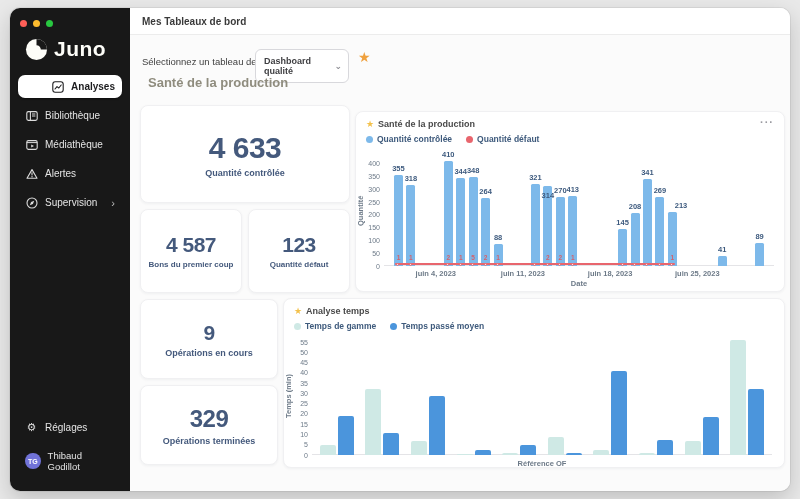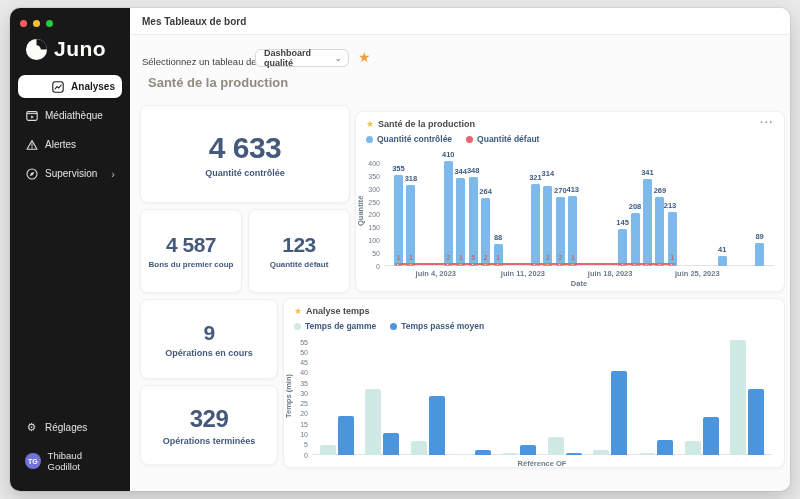--- a/index.html
+++ b/index.html
@@ -28,21 +28,21 @@
   .avatar { width:16px; height:16px; border-radius:50%; background:#7173d8; color:#fff;
     font-size:7px; font-weight:bold; display:flex; align-items:center; justify-content:center; }
 
   
   .content { flex:1; display:flex; flex-direction:column; min-width:0; background:#fbfbfb; }
   .topbar { height:27px; border-bottom:1px solid #ececec; display:flex; align-items:center;
     padding-left:12px; font-size:10px; font-weight:bold; color:#3a3a3a; background:#fff; flex-shrink:0; }
   .main { position:relative; flex:1; }
 
   .controls-label { position:absolute; left:12px; top:21px; font-size:9.5px; color:#3e3e3e; }
-  .select { position:absolute; left:125px; top:14px; width:94px; height:18px; background:#fff;
+  .select { position:absolute; left:125px; top:14px; width:94px; height:34px; background:#fff;
     border:1px solid #d8d8dc; border-radius:6px; display:flex; align-items:center;
     padding:0 6px 0 8px; font-size:9px; font-weight:bold; color:#3f3f42; cursor:pointer; }
   .select .chevron { margin-left:auto; color:#8a8a90; font-size:9px; line-height:1; }
   .fav-star { position:absolute; left:228px; top:15px; font-size:14px; color:#efa13e; cursor:pointer; line-height:1; }
   .section-title { position:absolute; left:18px; top:40px; font-size:13px; font-weight:bold; color:#8f8c7e; }
 
   .card { position:absolute; background:#fff; border:1px solid #f0f0f2; border-radius:8px;
     box-shadow:0 1px 3px rgba(25,35,60,.05); }
   .kpi { display:flex; flex-direction:column; align-items:center; justify-content:center; gap:3px; }
   .kpi-value { font-weight:bold; color:#44597c; letter-spacing:-.5px; }
@@ -102,20 +102,31 @@
     </div>
     <div class="nav">
       <div class="nav-item active">
         <span class="ic">
           <svg width="12" height="12" viewBox="0 0 12 12">
               <rect x="0.8" y="0.8" width="10.4" height="10.4" rx="2.4" fill="none" stroke="currentColor" stroke-width="1.1"></rect>
               <polyline points="3,8 5,5.6 6.8,7 9.2,4" fill="none" stroke="currentColor" stroke-width="1.1" stroke-linecap="round" stroke-linejoin="round"></polyline>
             </svg>
         </span>
         <span>Analyses</span>
+      </div>
+      <div class="nav-item">
+        <span class="ic">
+          <svg width="12" height="12" viewBox="0 0 12 12">
+              <rect x="0.8" y="1.6" width="10.4" height="8.8" rx="1.6" fill="none" stroke="currentColor" stroke-width="1.1"></rect>
+              <line x1="4.4" y1="1.6" x2="4.4" y2="10.4" stroke="currentColor" stroke-width="1.1"></line>
+              <line x1="6" y1="4" x2="9.4" y2="4" stroke="currentColor" stroke-width="1"></line>
+              <line x1="6" y1="6" x2="9.4" y2="6" stroke="currentColor" stroke-width="1"></line>
+            </svg>
+        </span>
+        <span>Bibliothèque</span>
       </div>
       <div class="nav-item">
         <span class="ic">
           <svg width="12" height="12" viewBox="0 0 12 12">
               <rect x="0.8" y="1.6" width="10.4" height="8.8" rx="1.6" fill="none" stroke="currentColor" stroke-width="1.1"></rect>
               <line x1="0.8" y1="3.6" x2="11.2" y2="3.6" stroke="currentColor" stroke-width="1"></line>
               <path d="M5.2 5.4 L8 7 L5.2 8.6 Z" fill="currentColor"></path>
             </svg>
         </span>
         <span>Médiathèque</span>
@@ -244,21 +255,21 @@
             <div class="rdot" style="left: 97.6129px;"></div>
             <div class="dlabel" style="left: 89.6129px;">2</div>
             <div class="bar1" style="left: 107.565px; height: 22.5116px; background: rgb(125, 185, 234);"></div>
             <div class="blabel" style="left: 97.0645px; bottom: 24.5116px;">88</div>
             <div class="rdot" style="left: 110.065px;"></div>
             <div class="dlabel" style="left: 102.065px;">1</div>
             <div class="bar1" style="left: 144.919px; height: 82.1163px; background: rgb(125, 185, 234);"></div>
             <div class="blabel" style="left: 134.419px; bottom: 84.1163px;">321</div>
             <div class="rdot" style="left: 147.419px;"></div>
             <div class="bar1" style="left: 157.371px; height: 80.3256px; background: rgb(125, 185, 234);"></div>
-            <div class="blabel" style="left: 146.871px; bottom: 88px;">314</div>
+            <div class="blabel" style="left: 146.871px; bottom: 66px;">314</div>
             <div class="rdot" style="left: 159.871px;"></div>
             <div class="dlabel" style="left: 151.871px;">2</div>
             <div class="bar1" style="left: 169.823px; height: 69.0698px; background: rgb(125, 185, 234);"></div>
             <div class="blabel" style="left: 159.323px; bottom: 71.0698px;">270</div>
             <div class="rdot" style="left: 172.323px;"></div>
             <div class="dlabel" style="left: 164.323px;">2</div>
             <div class="bar1" style="left: 182.274px; height: 69.5814px; background: rgb(125, 185, 234);"></div>
             <div class="blabel" style="left: 171.774px; bottom: 71.5814px;">413</div>
             <div class="rdot" style="left: 184.774px;"></div>
             <div class="dlabel" style="left: 176.774px;">1</div>
@@ -268,21 +279,21 @@
             <div class="bar1" style="left: 244.532px; height: 53.2093px; background: rgb(125, 185, 234);"></div>
             <div class="blabel" style="left: 234.032px; bottom: 55.2093px;">208</div>
             <div class="rdot" style="left: 247.032px;"></div>
             <div class="bar1" style="left: 256.984px; height: 87.2326px; background: rgb(125, 185, 234);"></div>
             <div class="blabel" style="left: 246.484px; bottom: 89.2326px;">341</div>
             <div class="rdot" style="left: 259.484px;"></div>
             <div class="bar1" style="left: 269.435px; height: 68.814px; background: rgb(125, 185, 234);"></div>
             <div class="blabel" style="left: 258.935px; bottom: 70.814px;">269</div>
             <div class="rdot" style="left: 271.935px;"></div>
             <div class="bar1" style="left: 281.887px; height: 54.4884px; background: rgb(125, 185, 234);"></div>
-            <div class="blabel" style="left: 269px; bottom: 56.4884px;">213</div>
+            <div class="blabel" style="left: 280px; bottom: 56.4884px;">213</div>
             <div class="rdot" style="left: 284.387px;"></div>
             <div class="dlabel" style="left: 276.387px;">1</div>
             <div class="bar1" style="left: 331.694px; height: 10.4884px; background: rgb(125, 185, 234);"></div>
             <div class="blabel" style="left: 321.194px; bottom: 12.4884px;">41</div>
             <div class="bar1" style="left: 369.048px; height: 22.7674px; background: rgb(125, 185, 234);"></div>
             <div class="blabel" style="left: 358.548px; bottom: 24.7674px; margin-top: 20px;">89</div>
             <div class="xtick" style="left: 49.8065px;">juin 4, 2023</div>
             <div class="xtick" style="left: 136.968px;">juin 11, 2023</div>
             <div class="xtick" style="left: 224.129px;">juin 18, 2023</div>
             <div class="xtick" style="left: 311.29px;">juin 25, 2023</div>

